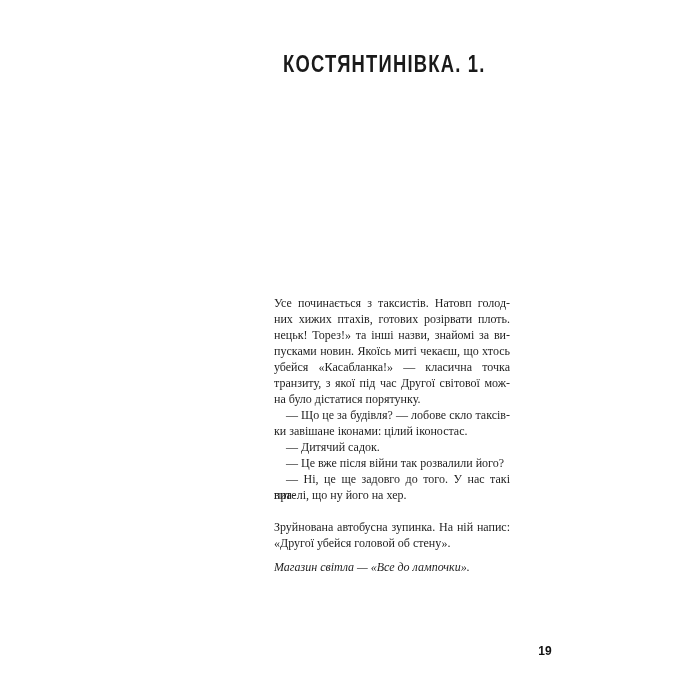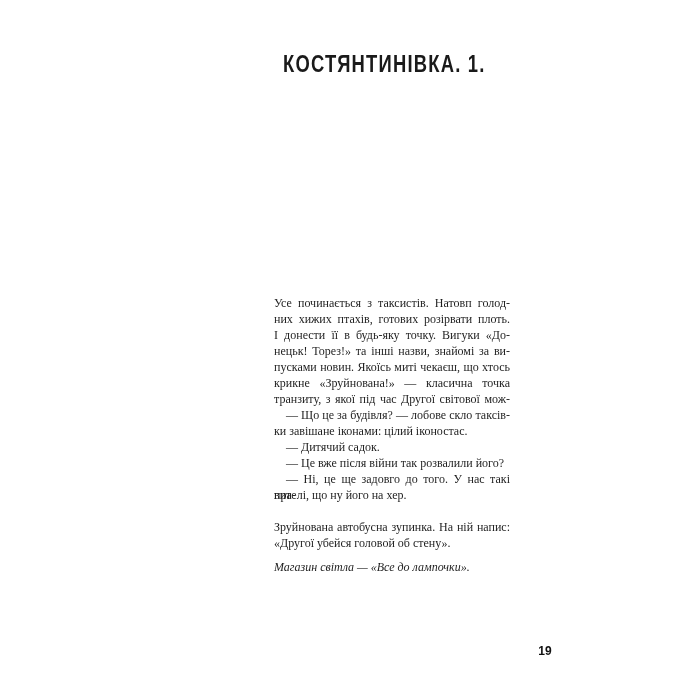--- a/index.html
+++ b/index.html
@@ -74,25 +74,25 @@
 </head>
 <body>
 
 <div class="page">
 
   <h1 class="chapter-title">КОСТЯНТИНІВКА. 1.</h1>
 
   <div class="textblock">
     <div class="bl j">Усе починається з таксистів. Натовп голод-</div>
     <div class="bl j">них хижих птахів, готових розірвати плоть.</div>
-    <div class="bl j">І донести її в будь-яку точку. Вигуки «До-</div>
     <div class="bl j">нецьк! Торез!» та інші назви, знайомі за ви-</div>
     <div class="bl j">пусками новин. Якоїсь миті чекаєш, що хтось</div>
-    <div class="bl j">крикне «Зруйнована!» — класична точка</div>
+    <div class="bl j">убейся «Касабланка!» — класична точка</div>
     <div class="bl j">транзиту, з якої під час Другої світової мож-</div>
+    <div class="bl">на було дістатися порятунку.</div>
     <div class="bl j in">— Що це за будівля? — лобове скло таксів-</div>
     <div class="bl">ки завішане іконами: цілий іконостас.</div>
     <div class="bl in">— Дитячий садок.</div>
     <div class="bl in">— Це вже після війни так розвалили його?</div>
     <div class="bl j in">— Ні, це ще задовго до того. У нас такі пра-</div>
     <div class="bl">вителі, що ну його на хер.</div>
     <div class="bl j gap">Зруйнована автобусна зупинка. На ній напис:</div>
     <div class="bl">«Другої убейся головой об стену».</div>
     <div class="bl gap2">Магазин світла — «Все до лампочки».</div>
   </div>

